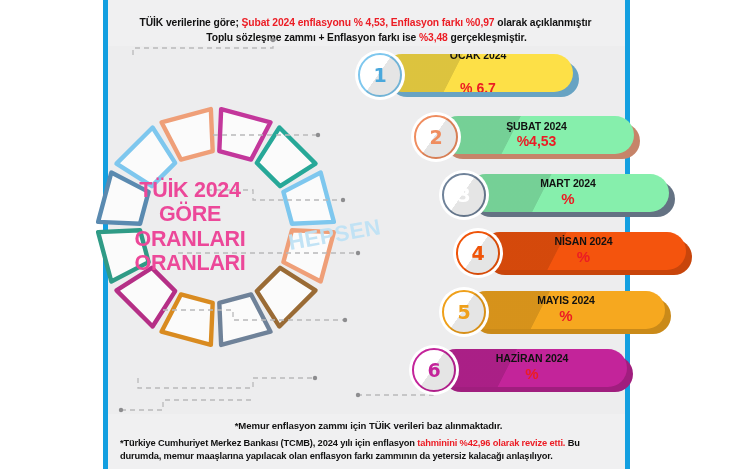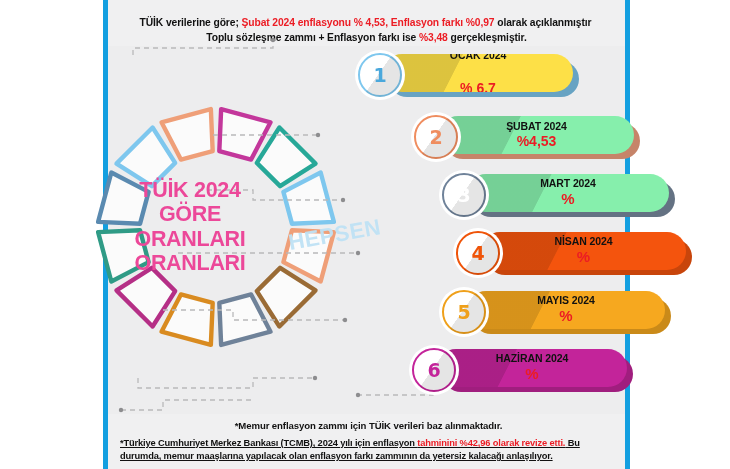--- a/index.html
+++ b/index.html
@@ -102,21 +102,21 @@
     position:relative; z-index:4; font-size:19px; font-weight:bold;
     font-family:"DejaVu Sans", sans-serif; line-height:1;
   }
 
   
   .footnotes {
     position:absolute; left:108px; top:414px; width:517px; height:55px;
     background:#f0f0f1; padding:6px 8px 0 12px; text-align:center;
   }
   .fn1 { font-size:9.6px; font-weight:bold; color:#111; margin-bottom:6px; letter-spacing:-0.1px; }
-  .fn2 { font-size:9.3px; font-weight:bold; color:#111; line-height:1.42; letter-spacing:-0.15px; text-align:left;text-decoration:underline; }
+  .fn2 { font-size:9.3px; font-weight:bold; color:#111; line-height:1.42; letter-spacing:-0.15px; text-align:left; }
 </style>
 </head>
 <body>
 
 <div id="stage">
 
   <div class="card"></div>
   <div class="edge-left"></div>
   <div class="edge-right"></div>
 

